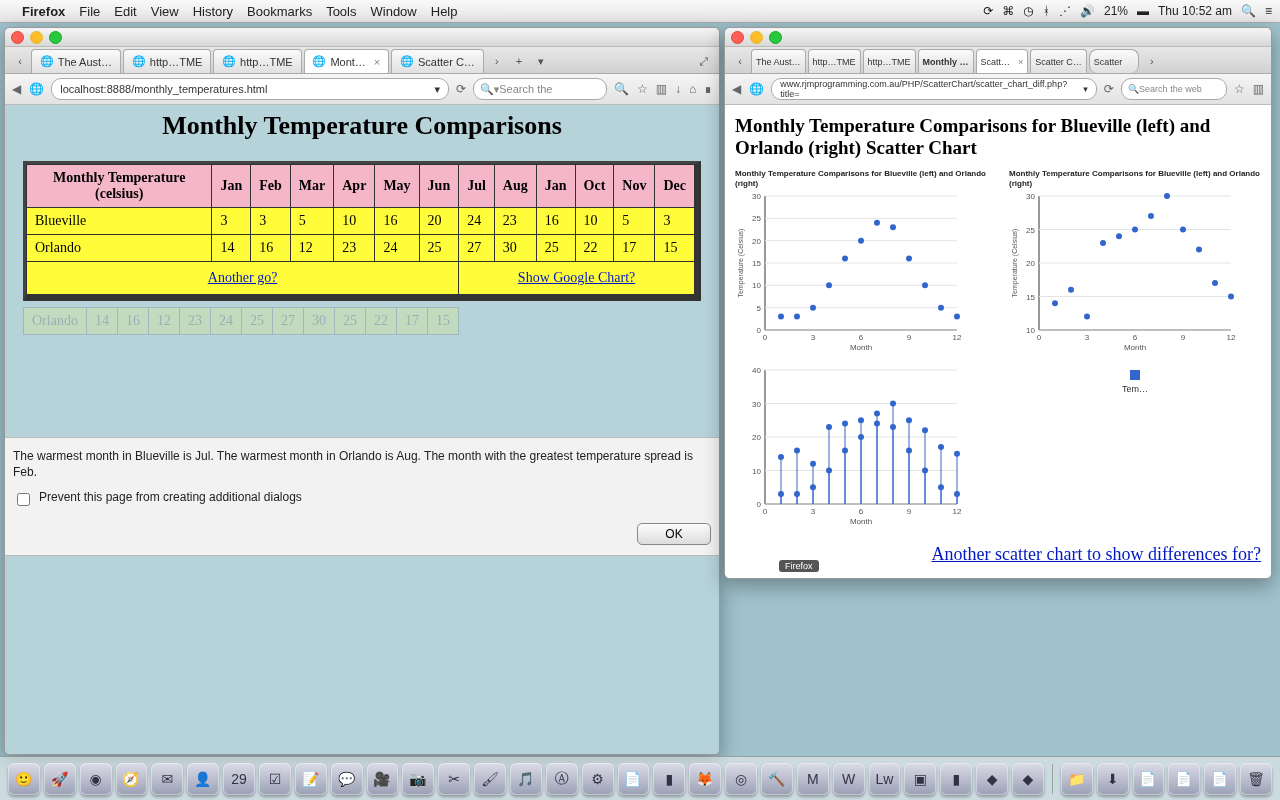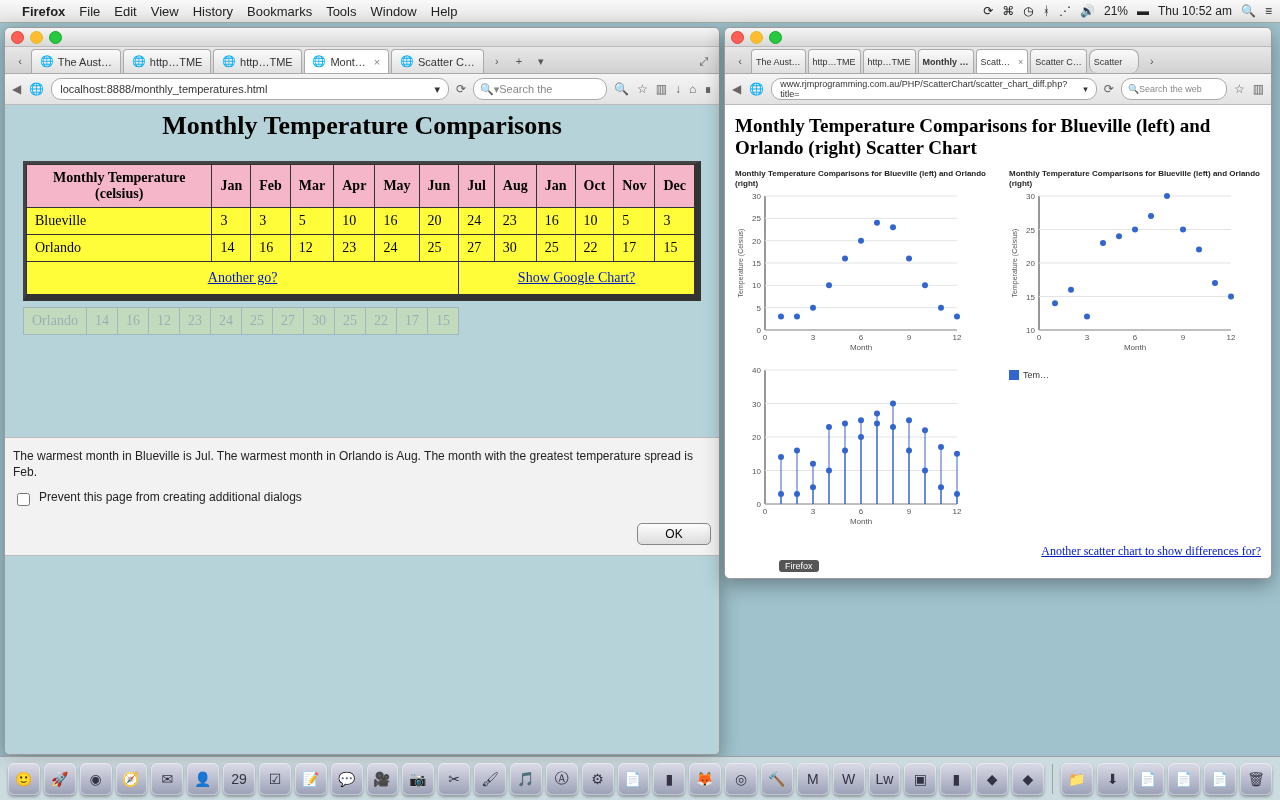--- a/index.html
+++ b/index.html
@@ -49,24 +49,24 @@
   .dialog .ok{float:right;margin-top:14px;width:74px;height:22px;border:1px solid #888;border-radius:5px;background:linear-gradient(#fdfdfd,#dcdcdc);font-size:12px;}
   
   .ghost{opacity:.17;margin-top:2px;}
   
   .page-r{background:#fff;padding:8px 10px;font-family:"Times New Roman",serif;}
   h1.rtitle{font-size:19px;margin:2px 0 10px 0;font-weight:bold;}
   .charts3{display:grid;grid-template-columns:1fr 1fr;grid-template-rows:auto auto;gap:14px 22px;}
   .mini{font-family:Arial,sans-serif;}
   .mini .cap{font-size:8px;font-weight:bold;color:#222;margin-bottom:4px;line-height:1.2;}
   .mini svg{display:block;}
-  .legend{font-size:9px;color:#333;display:flex;align-items:center;gap:4px;margin-top:4px;}
+  .legend{font-size:9px;color:#333;display:flex;align-items:center;gap:4px;margin-top:4px;flex-direction:column;}
   .legend i{width:10px;height:10px;background:#3366cc;display:inline-block;}
   .rlink{text-align:right;margin-top:18px;}
-  .rlink a{color:#0018c4;font-family:"Times New Roman",serif;font-size:12px;text-decoration:underline;}
+  .rlink a{color:#0018c4;font-family:"Times New Roman",serif;font-size:18px;text-decoration:underline;}
   .badge{position:absolute;left:54px;bottom:6px;background:#555;color:#fff;font-size:9px;padding:1px 6px;border-radius:3px;}
   
   .dock{position:absolute;left:0;right:0;bottom:0;height:44px;background:rgba(240,240,240,.55);border-top:1px solid rgba(120,120,120,.6);display:flex;align-items:center;justify-content:center;gap:4px;padding:0 8px;}
   .dock .di{width:32px;height:32px;border-radius:6px;background:linear-gradient(#dcdce8,#9aa0b5);box-shadow:inset 0 0 0 1px rgba(255,255,255,.4),0 2px 3px rgba(0,0,0,.3);font-size:14px;display:flex;align-items:center;justify-content:center;color:#334;}
   .dock .sep{width:1px;height:30px;background:rgba(80,80,80,.4);margin:0 4px;}
 </style>
 </head>
 <body>
 
 <div class="menubar">

